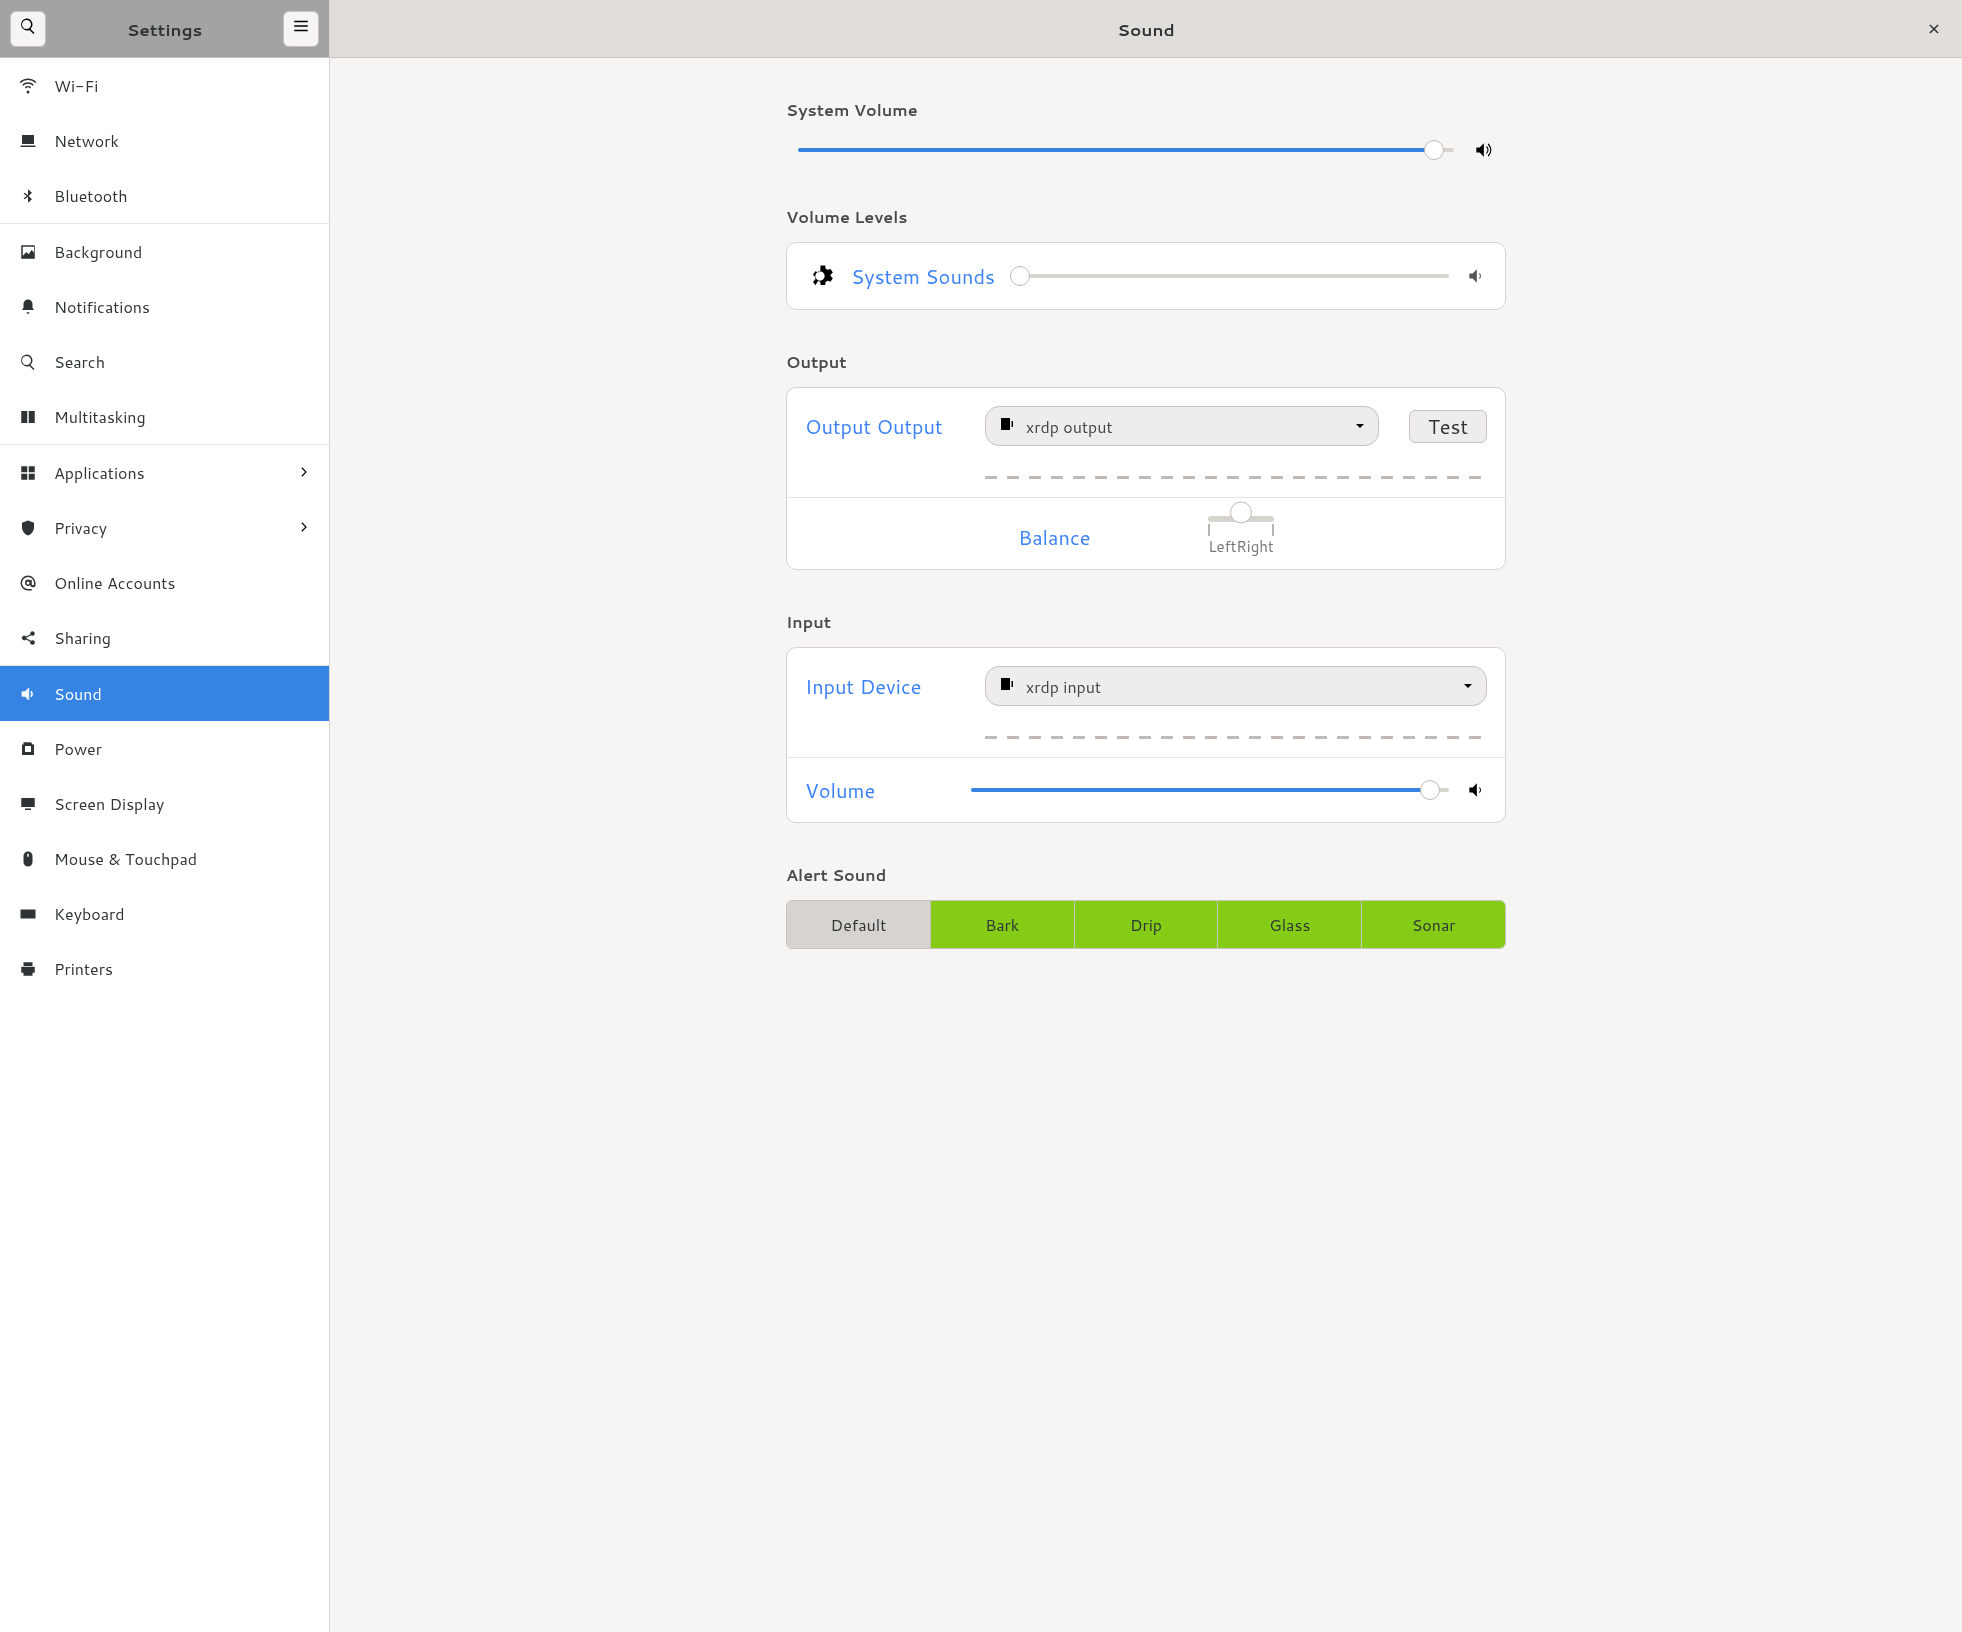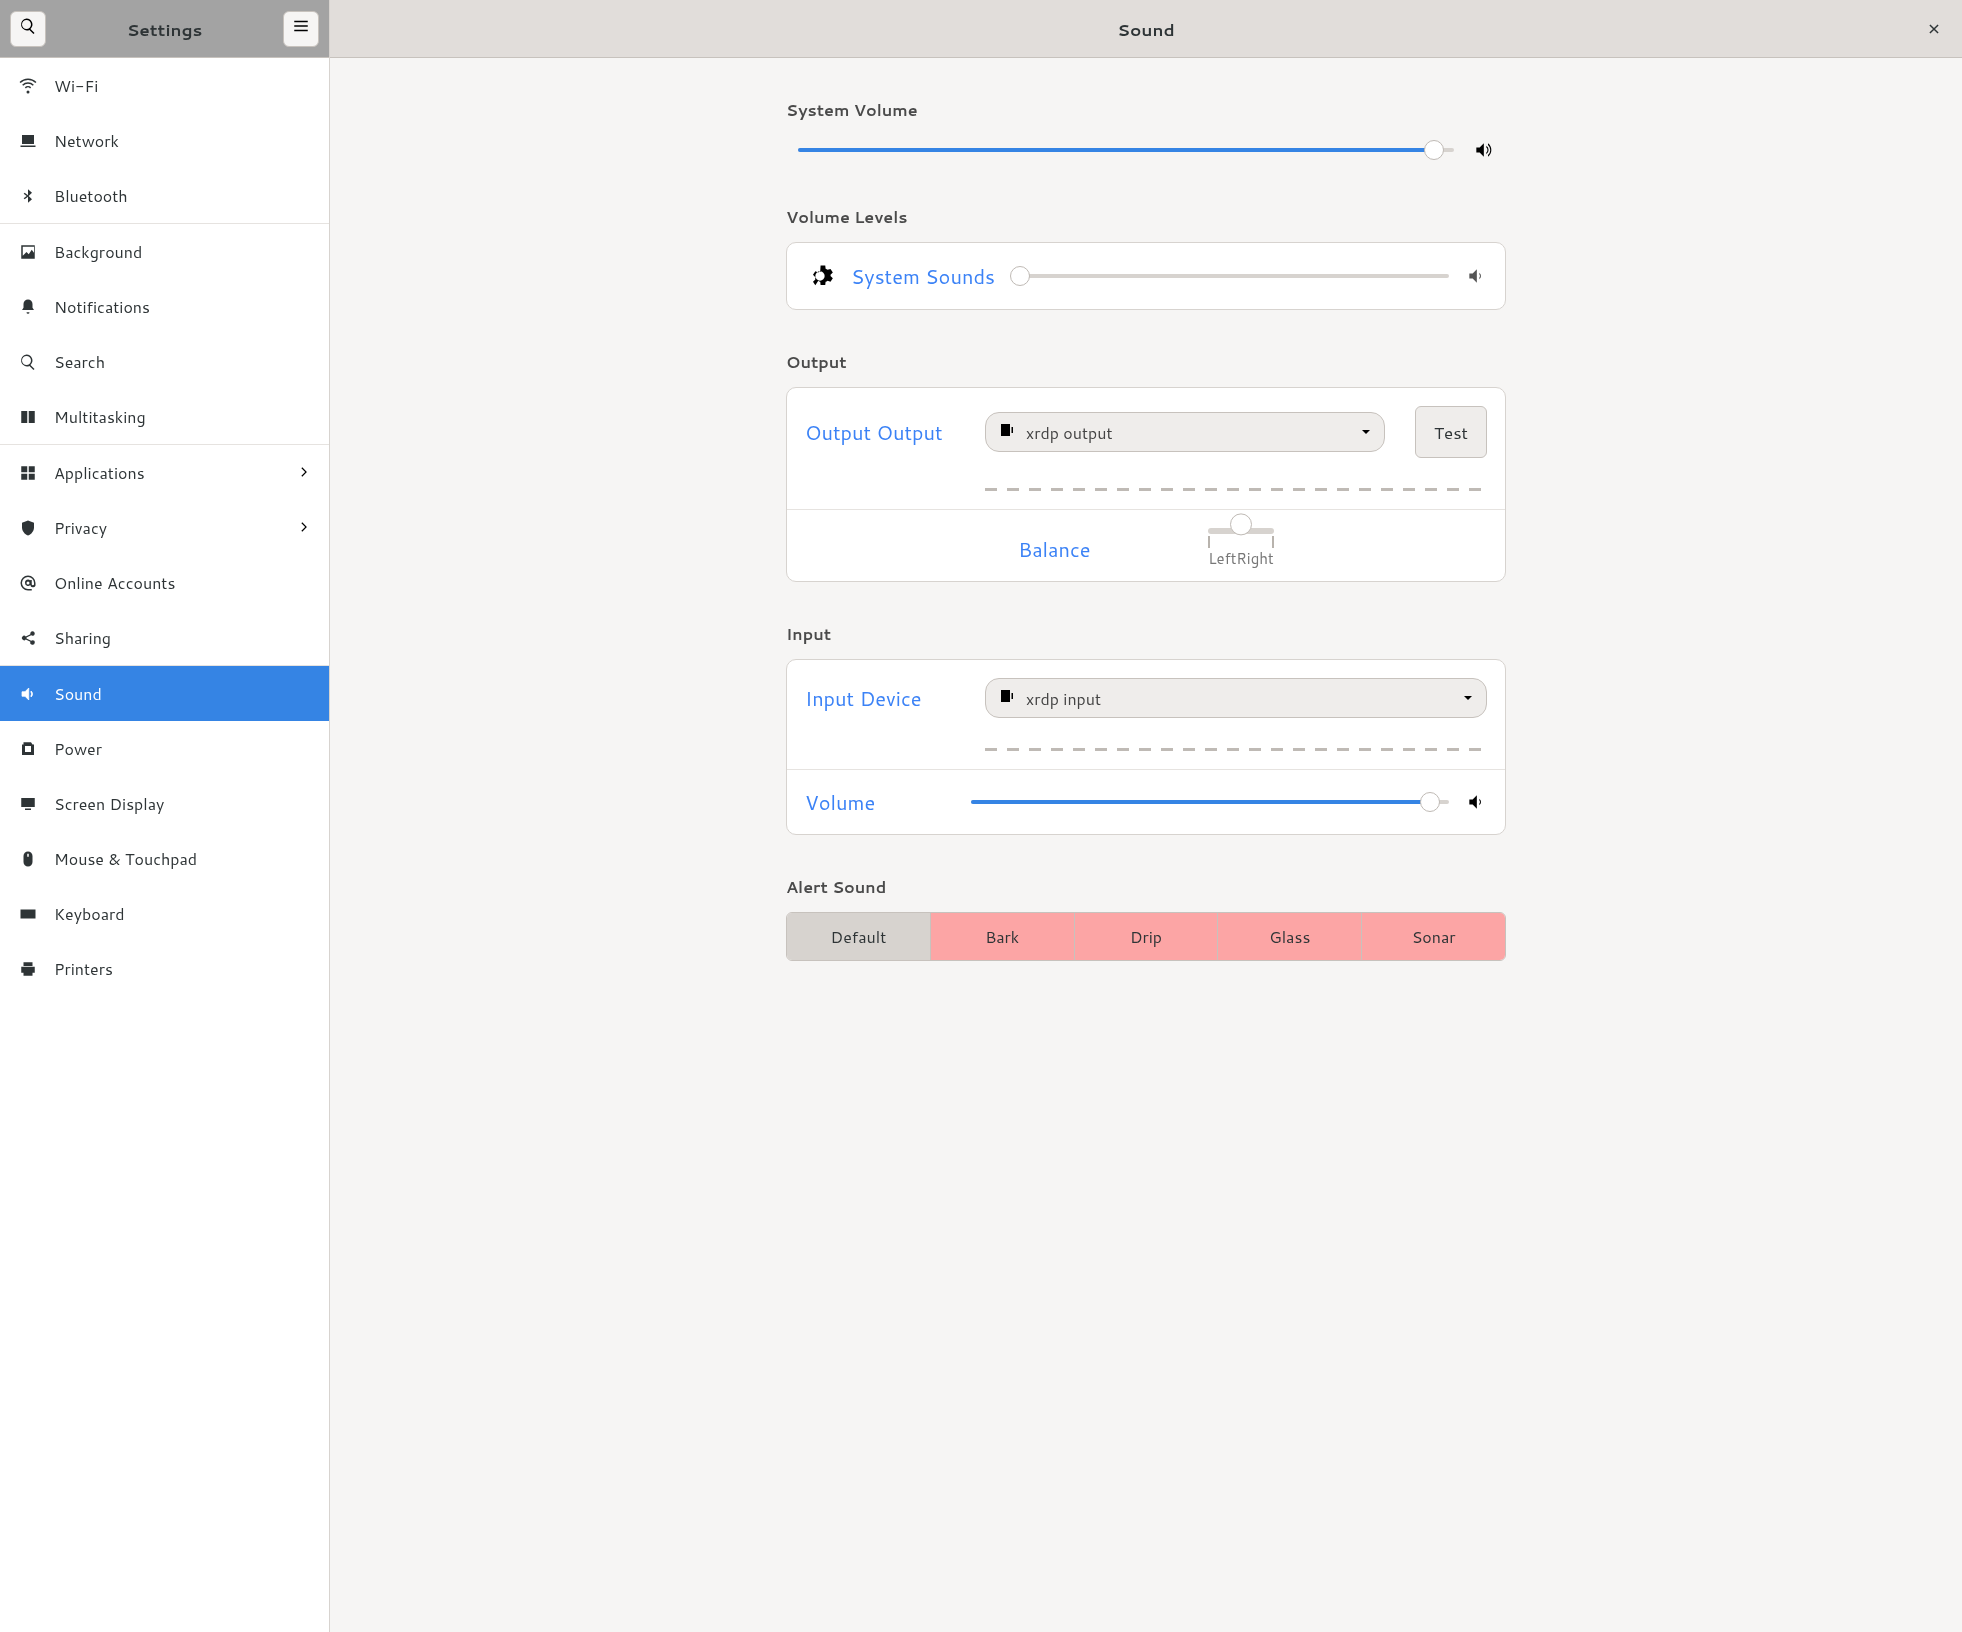--- a/index.html
+++ b/index.html
@@ -194,23 +194,23 @@
     align-items: center;
     padding: 0 12px;
     gap: 10px;
     cursor: pointer;
   }
   .dropdown-text { flex: 1; color: #444; font-size: 16px; }
   .btn {
     background: #efedeb;
     border: 1px solid #c7c2bd;
     border-radius: 6px;
-    height: 52px;
+    height: 33px;
     padding: 8px 18px;
-    font-size: 17px;
+    font-size: 20px;
     cursor: pointer;
     display:flex; align-items:center;
   }
   .dashed-line {
     height: 3px;
     margin-top: 14px;
     background-image: repeating-linear-gradient(to right, #bfbab5 0 12px, transparent 12px 22px);
   }
   .balance-row {
     display:flex; flex-direction: column;
@@ -255,21 +255,21 @@
   .alert-group {
     display:flex;
     border:1px solid #c7c2bd;
     border-radius: 6px;
     overflow:hidden;
   }
   .alert-btn {
     flex:1;
     text-align:center;
     padding: 12px 0;
-    background:#fca5a5;
+    background:#84cc16;
     border-right:1px solid #c7c2bd;
     cursor:pointer;
     font-size:16px;
   }
   .alert-btn:last-child { border-right:none; }
   .alert-btn.active {
     background:#d7d3cf;
     font-weight: 400;
   }
 </style>

